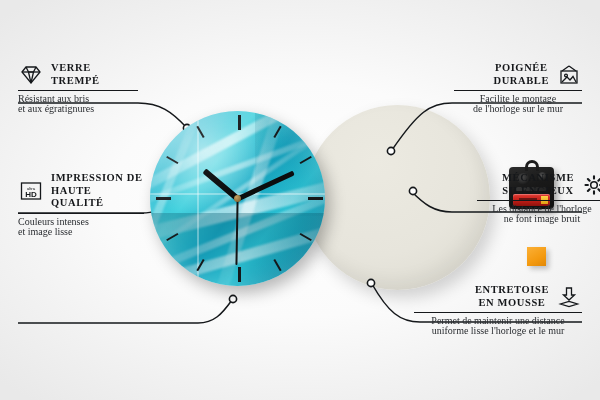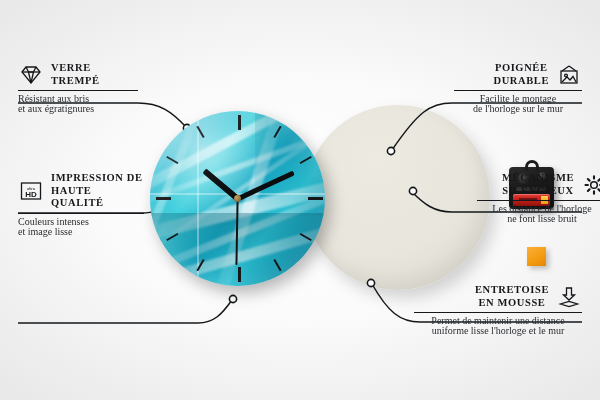--- a/index.html
+++ b/index.html
@@ -279,21 +279,21 @@
             <g fill="none" stroke="#15181b" stroke-width="1.5">
           <circle cx="13" cy="11" r="3.3"></circle>
           <path d="M13 2.2 v2.4 M13 17.4 v2.4 M4.5 11 h2.4 M19.1 11 h2.4
                    M6.9 5 l1.7 1.7 M17.4 15.3 l1.7 1.7 M19.1 5 l-1.7 1.7 M8.6 15.3 l-1.7 1.7" stroke-linecap="round" stroke-width="2.1"></path>
         </g>
           </svg>
       </span>
     </div>
     <div class="rule"></div>
     <div class="sub">
-      <span>Les distance de l'horloge</span><br><span>ne font lisse bruit</span>
+      <span>Les distance de l'horloge</span><br><span>ne font image bruit</span>
     </div>
   </div>
 
   <div class="feat right" style="left:414px; top:284px; width:168px;">
     <div class="row">
       <span class="ttl">
         <span>ENTRETOISE</span><br><span>EN MOUSSE</span>
       </span>
       <span class="ico">
         <svg viewBox="0 0 26 22">

